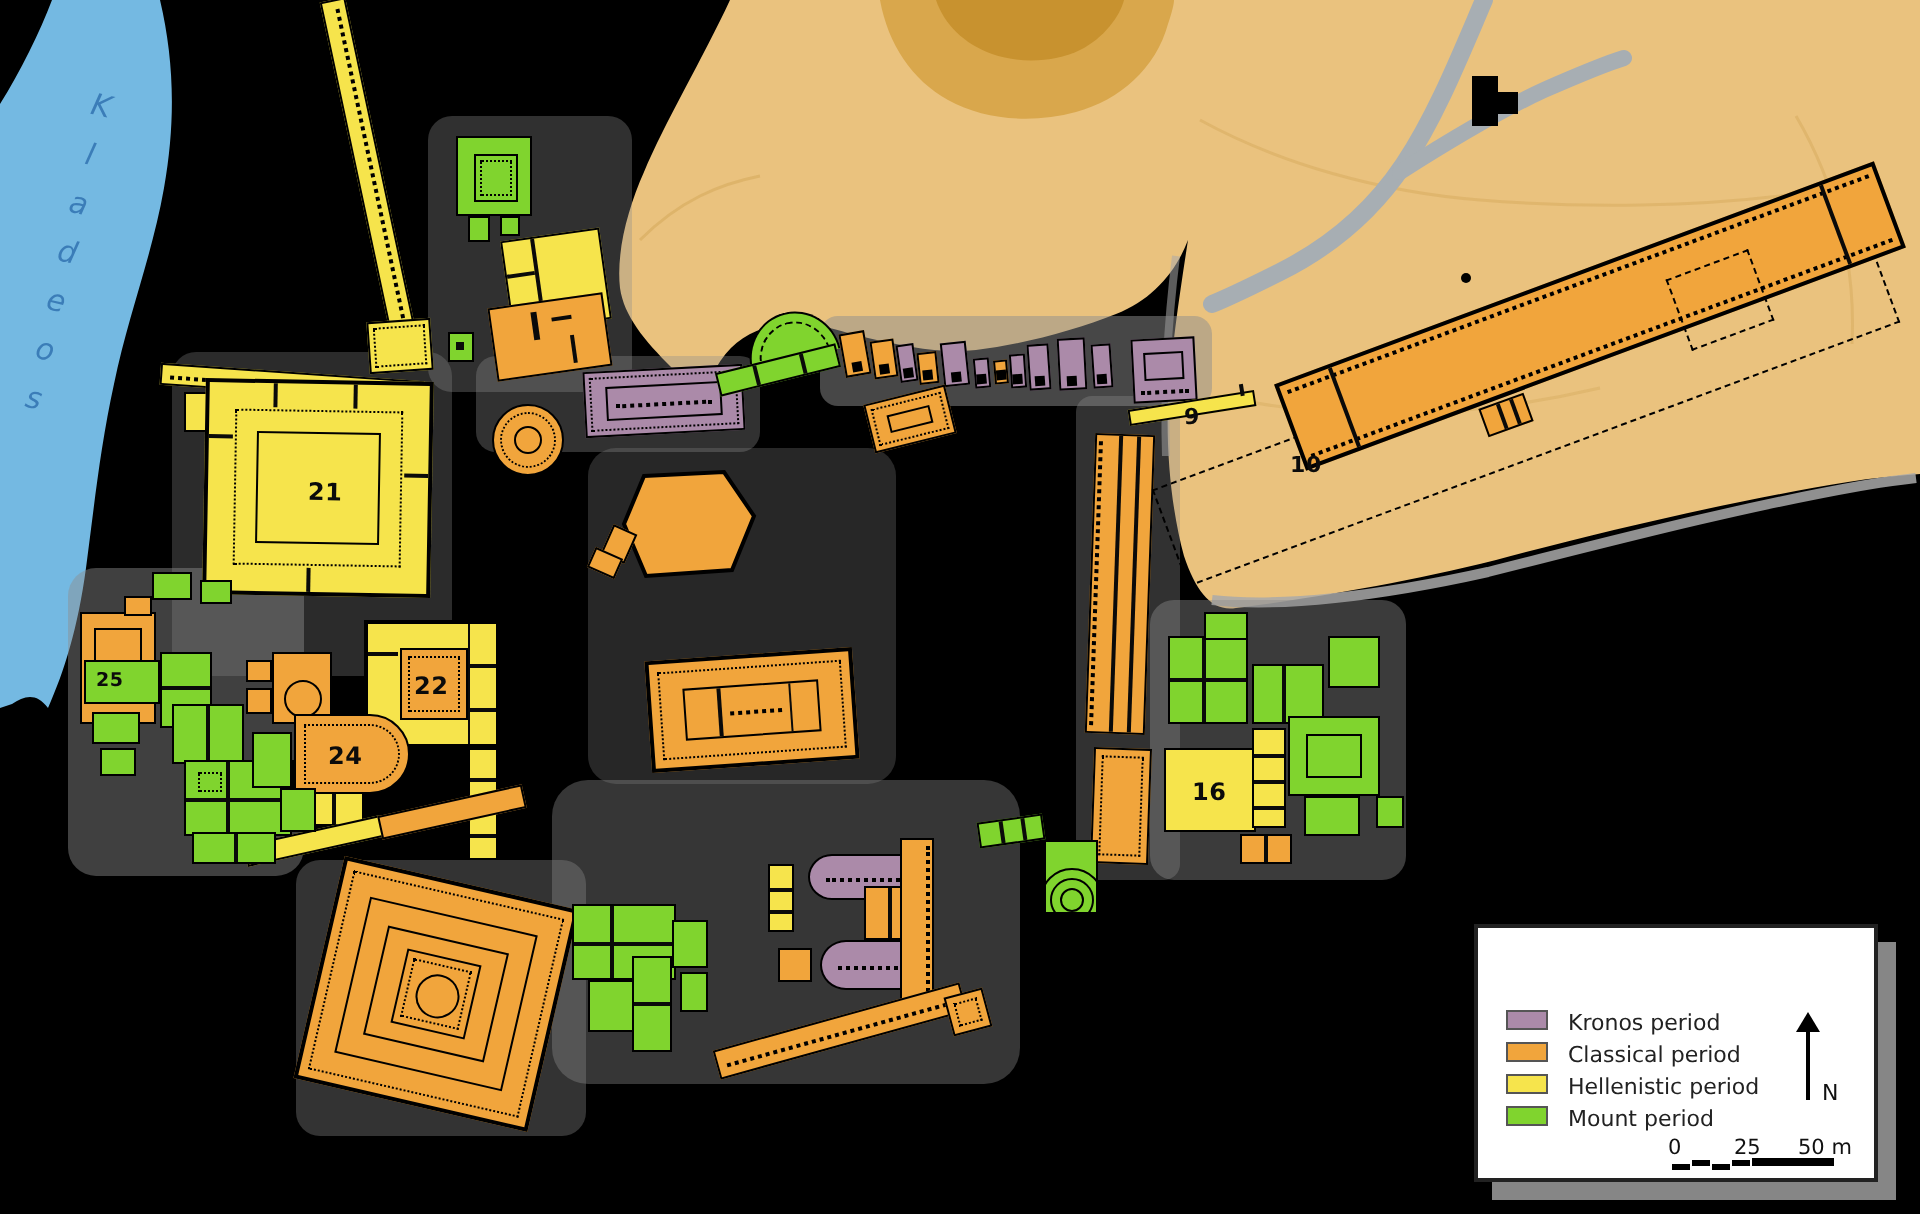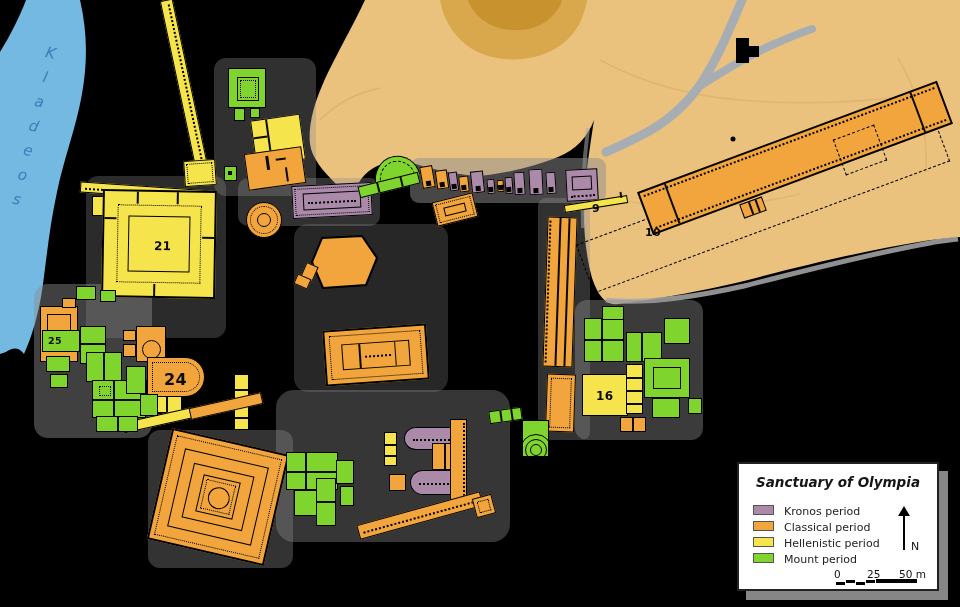--- a/index.html
+++ b/index.html
@@ -216,29 +216,39 @@
     <i class="ln" style="left:50px;bottom:0;width:1.5px;height:12px;"></i>
     <span class="num" style="left:50px;top:48px;font-size:12px;">21</span>
   </div>
 
   <div class="bld classical" style="left:136px;top:326px;width:30px;height:36px;">
     <div class="ib" style="left:5px;top:13px;width:19px;height:19px;border-radius:50%;background:var(--classical);"></div>
   </div>
   <div class="bld classical" style="left:123px;top:330px;width:13px;height:11px;"></div>
   <div class="bld classical" style="left:123px;top:344px;width:13px;height:13px;"></div>
 
+  <div class="bld hellenistic" style="left:182px;top:310px;width:68px;height:64px;border-width:2px;">
+    <div class="ib" style="left:16px;top:12px;width:34px;height:36px;background:var(--classical);">
+        <i class="di" style="inset:3px;"></i>
+      </div>
+    <i class="ln" style="right:13px;top:0;width:1.5px;height:100%;"></i>
+    <i class="ln" style="right:0;top:20px;width:13px;height:1.5px;"></i>
+    <i class="ln" style="right:0;top:42px;width:13px;height:1.5px;"></i>
+    <i class="ln" style="left:0;top:14px;width:15px;height:1.5px;"></i>
+    <span class="num" style="left:23px;top:25px;font-size:12px;">22</span>
+  </div>
   <div class="bld hellenistic" style="left:234px;top:374px;width:15px;height:56px;">
     <i class="ln" style="left:0;top:14px;width:100%;height:1.5px;"></i>
     <i class="ln" style="left:0;top:28px;width:100%;height:1.5px;"></i>
     <i class="ln" style="left:0;top:42px;width:100%;height:1.5px;"></i>
   </div>
 
   <div class="bld classical" style="left:147px;top:357px;width:58px;height:40px;border-radius:0 20px 20px 0;">
     <i class="di" style="inset:4px;border-radius:0 16px 16px 0;"></i>
-    <span class="num" style="left:16px;top:14px;font-size:16px;text-align:center;">24</span>
+    <span class="num" style="left:16px;top:14px;font-size:12px;text-align:center;">24</span>
   </div>
   <div class="bld hellenistic" style="left:132px;top:380px;width:15px;height:17px;"></div>
   <div class="bld hellenistic" style="left:151px;top:396px;width:31px;height:17px;">
     <i class="ln" style="left:14px;top:0;width:1.5px;height:100%;"></i>
   </div>
 
   <div class="bld hellenistic" style="left:122px;top:415px;width:70px;height:11px;transform:rotate(-12.5deg);"></div>
   <div class="bld classical" style="left:189px;top:400px;width:74px;height:12px;transform:rotate(-12.5deg);"></div>
 
   <div class="bld classical" style="left:158px;top:440px;width:120px;height:114px;transform:rotate(13deg);border-width:2px;">
@@ -346,21 +356,20 @@
   <div class="bld hellenistic" style="left:626px;top:364px;width:17px;height:50px;">
     <i class="ln" style="left:0;top:12px;width:100%;height:1.5px;"></i>
     <i class="ln" style="left:0;top:25px;width:100%;height:1.5px;"></i>
     <i class="ln" style="left:0;top:38px;width:100%;height:1.5px;"></i>
   </div>
   <div class="bld classical" style="left:620px;top:417px;width:26px;height:15px;">
     <i class="ln" style="left:11px;top:0;width:1.5px;height:100%;"></i>
   </div>
 
   <div id="legend">
-    <div class="ltitle">Sanctuary of Olympia</div>
     <div class="lrow" style="top:41px;">
       <span class="lsw" style="background: rgb(171, 138, 169);"></span>
       <span class="llab">Kronos period</span>
     </div>
     <div class="lrow" style="top:57px;">
       <span class="lsw" style="background: rgb(241, 165, 60);"></span>
       <span class="llab">Classical period</span>
     </div>
     <div class="lrow" style="top:73px;">
       <span class="lsw" style="background: rgb(246, 228, 76);"></span>

